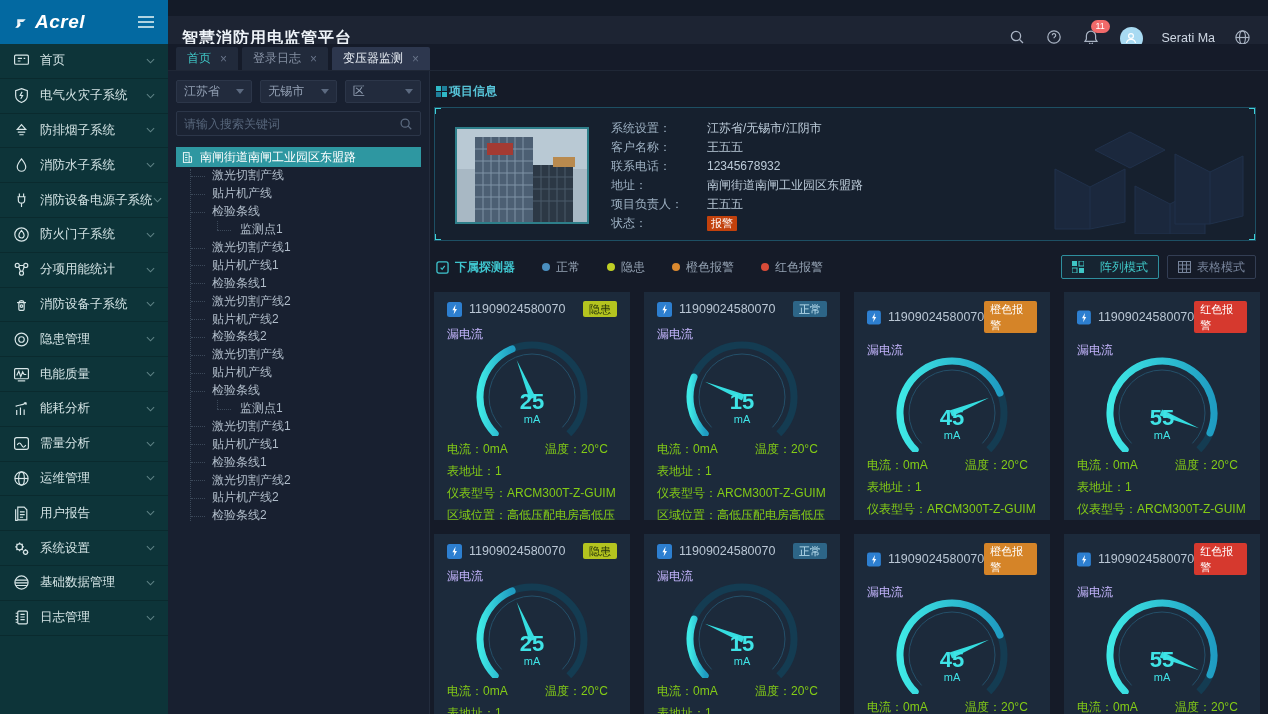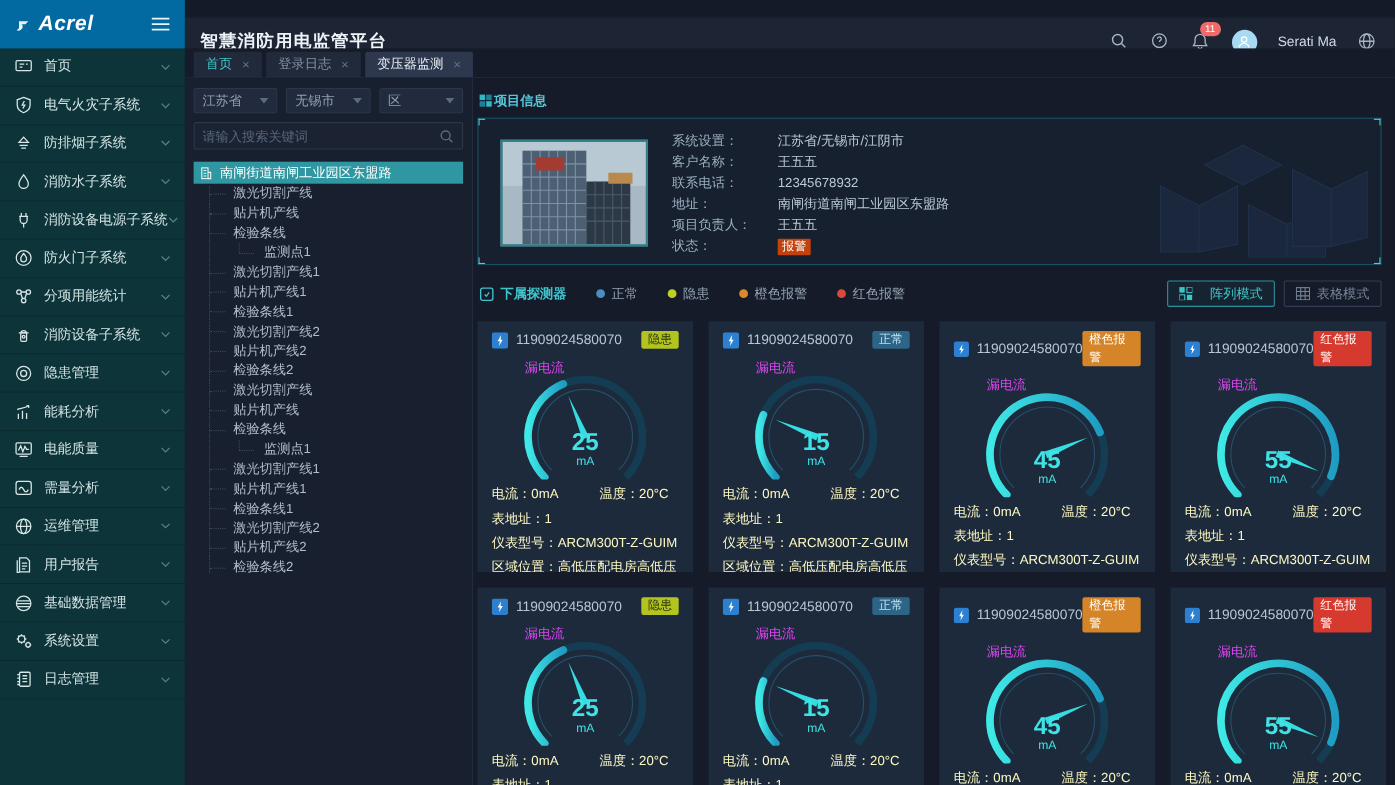--- a/index.html
+++ b/index.html
@@ -78,23 +78,23 @@
   .dot { width:8px; height:8px; border-radius:50%; }
   .mode-buttons { margin-left:auto; display:flex; gap:8px; }
   .mode-btn { height:24px; display:flex; align-items:center; gap:6px; padding:0 10px; font-size:12px; border:1px solid #333e54; color:#76839a; background:transparent; cursor:pointer; border-radius:2px; }
   .mode-btn.active { border-color:#2e8f9e; color:#3fc5c5; background:rgba(47,185,200,.06);gap:16px; }
 
   .cards { margin-top:12px; display:grid; grid-template-columns:repeat(4,196px); grid-auto-rows:228px; gap:14px; }
   .card { background:#1c2a3b; padding:9px 13px; position:relative; overflow:hidden; cursor:pointer; }
   .card-head { display:flex; align-items:center; }
   .dev-id { margin-left:7px; font-size:12.5px; color:#b9c6d4; }
   .badge { margin-left:auto; font-size:11px; line-height:16px; padding:0 6px; border-radius:2px; }
-  .metric-label { margin-top:9px; font-size:12px; color:#d946ef;margin-left:30px; }
+  .metric-label { margin-top:9px; font-size:12px; color:#c4b5fd; }
   .gauge-wrap { width:170px; height:97px; margin:-4px auto 0; }
-  .details { margin-top:3px; font-size:12px; color:#fef9c3; }
+  .details { margin-top:3px; font-size:12px; color:#84cc16; }
   .d-row { margin-top:5px; display:flex; }
   .d-row .c1 { width:98px; }
   .d-loc { margin-top:5px; line-height:16px; width:172px; }
   svg.ic { display:block; }
 </style>
 </head>
 <body>
 
 <div class="sidebar">
   <div class="logo-bar">
@@ -217,45 +217,45 @@
         </svg>
         <span>隐患管理</span>
         <span class="chev">
           <svg class="ic" width="9" height="6" viewBox="0 0 10 6">
             <path d="M1 1 L5 5 L9 1" fill="none" stroke="#9fc0c3" stroke-width="1.2"></path>
           </svg>
         </span>
       </div>
       <div class="menu-item">
         <svg class="ic mi-icon" width="17" height="17" viewBox="0 0 16 16">
-          <path d="M3.5 14 V9.5 M7 14 V7 M10.5 14 V9" fill="none" stroke="#d8e6e8" stroke-width="1.1"></path>
-          <path d="M2.5 6 C5 4.5 8 5.5 12.5 2.5 M12.5 2.5 l-2.2 .3 M12.5 2.5 l-.4 2.1" fill="none" stroke="#d8e6e8" stroke-width="1.1"></path>
-        </svg>
-        <span>能耗分析</span>
-        <span class="chev">
-          <svg class="ic" width="9" height="6" viewBox="0 0 10 6">
-            <path d="M1 1 L5 5 L9 1" fill="none" stroke="#9fc0c3" stroke-width="1.2"></path>
-          </svg>
-        </span>
-      </div>
-      <div class="menu-item">
-        <svg class="ic mi-icon" width="17" height="17" viewBox="0 0 16 16">
           <rect x="1.5" y="2.5" width="13" height="9.5" rx="1" fill="none" stroke="#d8e6e8" stroke-width="1.1"></rect>
           <path d="M3.5 9 l2 -4 1.8 5 1.8 -4.5 1.4 2.5 h2" fill="none" stroke="#d8e6e8" stroke-width="1.1"></path>
           <path d="M4.5 14 h7" fill="none" stroke="#d8e6e8" stroke-width="1.1"></path>
         </svg>
         <span>电能质量</span>
         <span class="chev">
           <svg class="ic" width="9" height="6" viewBox="0 0 10 6">
             <path d="M1 1 L5 5 L9 1" fill="none" stroke="#9fc0c3" stroke-width="1.2"></path>
           </svg>
         </span>
       </div>
       <div class="menu-item">
         <svg class="ic mi-icon" width="17" height="17" viewBox="0 0 16 16">
+          <path d="M3.5 14 V9.5 M7 14 V7 M10.5 14 V9" fill="none" stroke="#d8e6e8" stroke-width="1.1"></path>
+          <path d="M2.5 6 C5 4.5 8 5.5 12.5 2.5 M12.5 2.5 l-2.2 .3 M12.5 2.5 l-.4 2.1" fill="none" stroke="#d8e6e8" stroke-width="1.1"></path>
+        </svg>
+        <span>能耗分析</span>
+        <span class="chev">
+          <svg class="ic" width="9" height="6" viewBox="0 0 10 6">
+            <path d="M1 1 L5 5 L9 1" fill="none" stroke="#9fc0c3" stroke-width="1.2"></path>
+          </svg>
+        </span>
+      </div>
+      <div class="menu-item">
+        <svg class="ic mi-icon" width="17" height="17" viewBox="0 0 16 16">
           <rect x="1.5" y="2.5" width="13" height="11" rx="2" fill="none" stroke="#d8e6e8" stroke-width="1.1"></rect>
           <path d="M4 9.5 q2 -4 4 0 t4 0" fill="none" stroke="#d8e6e8" stroke-width="1.1"></path>
         </svg>
         <span>需量分析</span>
         <span class="chev">
           <svg class="ic" width="9" height="6" viewBox="0 0 10 6">
             <path d="M1 1 L5 5 L9 1" fill="none" stroke="#9fc0c3" stroke-width="1.2"></path>
           </svg>
         </span>
       </div>
@@ -272,46 +272,46 @@
           </svg>
         </span>
       </div>
       <div class="menu-item">
         <svg class="ic mi-icon" width="17" height="17" viewBox="0 0 16 16">
           <path d="M4.5 2 h6 l2.5 2.5 V14 h-8.5 Z" fill="none" stroke="#d8e6e8" stroke-width="1.1"></path>
           <path d="M6.5 6.5 h4.5 M6.5 9 h4.5 M6.5 11.5 h3" fill="none" stroke="#d8e6e8" stroke-width="1.1"></path>
           <path d="M2.5 4 v10.5 h2" fill="none" stroke="#d8e6e8" stroke-width="1.1"></path>
         </svg>
         <span>用户报告</span>
-        <span class="chev">
-          <svg class="ic" width="9" height="6" viewBox="0 0 10 6">
-            <path d="M1 1 L5 5 L9 1" fill="none" stroke="#9fc0c3" stroke-width="1.2"></path>
-          </svg>
-        </span>
-      </div>
-      <div class="menu-item">
-        <svg class="ic mi-icon" width="17" height="17" viewBox="0 0 16 16">
-          <circle cx="8" cy="8" r="6.2" fill="none" stroke="#d8e6e8" stroke-width="1.1"></circle>
-          <path d="M2.6 5.8 h10.8 M2 8.3 h12 M2.6 10.8 h10.8" fill="none" stroke="#d8e6e8" stroke-width="1.1"></path>
-        </svg>
-        <span>基础数据管理</span>
         <span class="chev">
           <svg class="ic" width="9" height="6" viewBox="0 0 10 6">
             <path d="M1 1 L5 5 L9 1" fill="none" stroke="#9fc0c3" stroke-width="1.2"></path>
           </svg>
         </span>
       </div>
       <div class="menu-item">
         <svg class="ic mi-icon" width="17" height="17" viewBox="0 0 16 16">
           <circle cx="6.2" cy="6.5" r="2.8" fill="none" stroke="#d8e6e8" stroke-width="1.1"></circle>
           <path d="M6.2 2.4 v1.3 M6.2 9.3 v1.3 M2.1 6.5 h1.3 M9 6.5 h1.3 M3.3 3.6 l.9 .9 M8.2 8.5 l.9 .9 M3.3 9.4 l.9 -.9 M8.2 4.5 l.9 -.9" fill="none" stroke="#d8e6e8" stroke-width="1.1"></path>
           <circle cx="11.8" cy="11.5" r="1.9" fill="none" stroke="#d8e6e8" stroke-width="1.1"></circle>
           <path d="M11.8 8.8 v1 M11.8 13.2 v1 M9.1 11.5 h1 M13.5 11.5 h1" fill="none" stroke="#d8e6e8" stroke-width="1.1"></path>
         </svg>
         <span>系统设置</span>
+        <span class="chev">
+          <svg class="ic" width="9" height="6" viewBox="0 0 10 6">
+            <path d="M1 1 L5 5 L9 1" fill="none" stroke="#9fc0c3" stroke-width="1.2"></path>
+          </svg>
+        </span>
+      </div>
+      <div class="menu-item">
+        <svg class="ic mi-icon" width="17" height="17" viewBox="0 0 16 16">
+          <circle cx="8" cy="8" r="6.2" fill="none" stroke="#d8e6e8" stroke-width="1.1"></circle>
+          <path d="M2.6 5.8 h10.8 M2 8.3 h12 M2.6 10.8 h10.8" fill="none" stroke="#d8e6e8" stroke-width="1.1"></path>
+        </svg>
+        <span>基础数据管理</span>
         <span class="chev">
           <svg class="ic" width="9" height="6" viewBox="0 0 10 6">
             <path d="M1 1 L5 5 L9 1" fill="none" stroke="#9fc0c3" stroke-width="1.2"></path>
           </svg>
         </span>
       </div>
       <div class="menu-item">
         <svg class="ic mi-icon" width="17" height="17" viewBox="0 0 16 16">
           <rect x="4.5" y="2" width="9" height="12" rx="1" fill="none" stroke="#d8e6e8" stroke-width="1.1"></rect>
           <path d="M7 5 h4 M7 7.5 h4 M7 10 h4" fill="none" stroke="#d8e6e8" stroke-width="1.1"></path>

